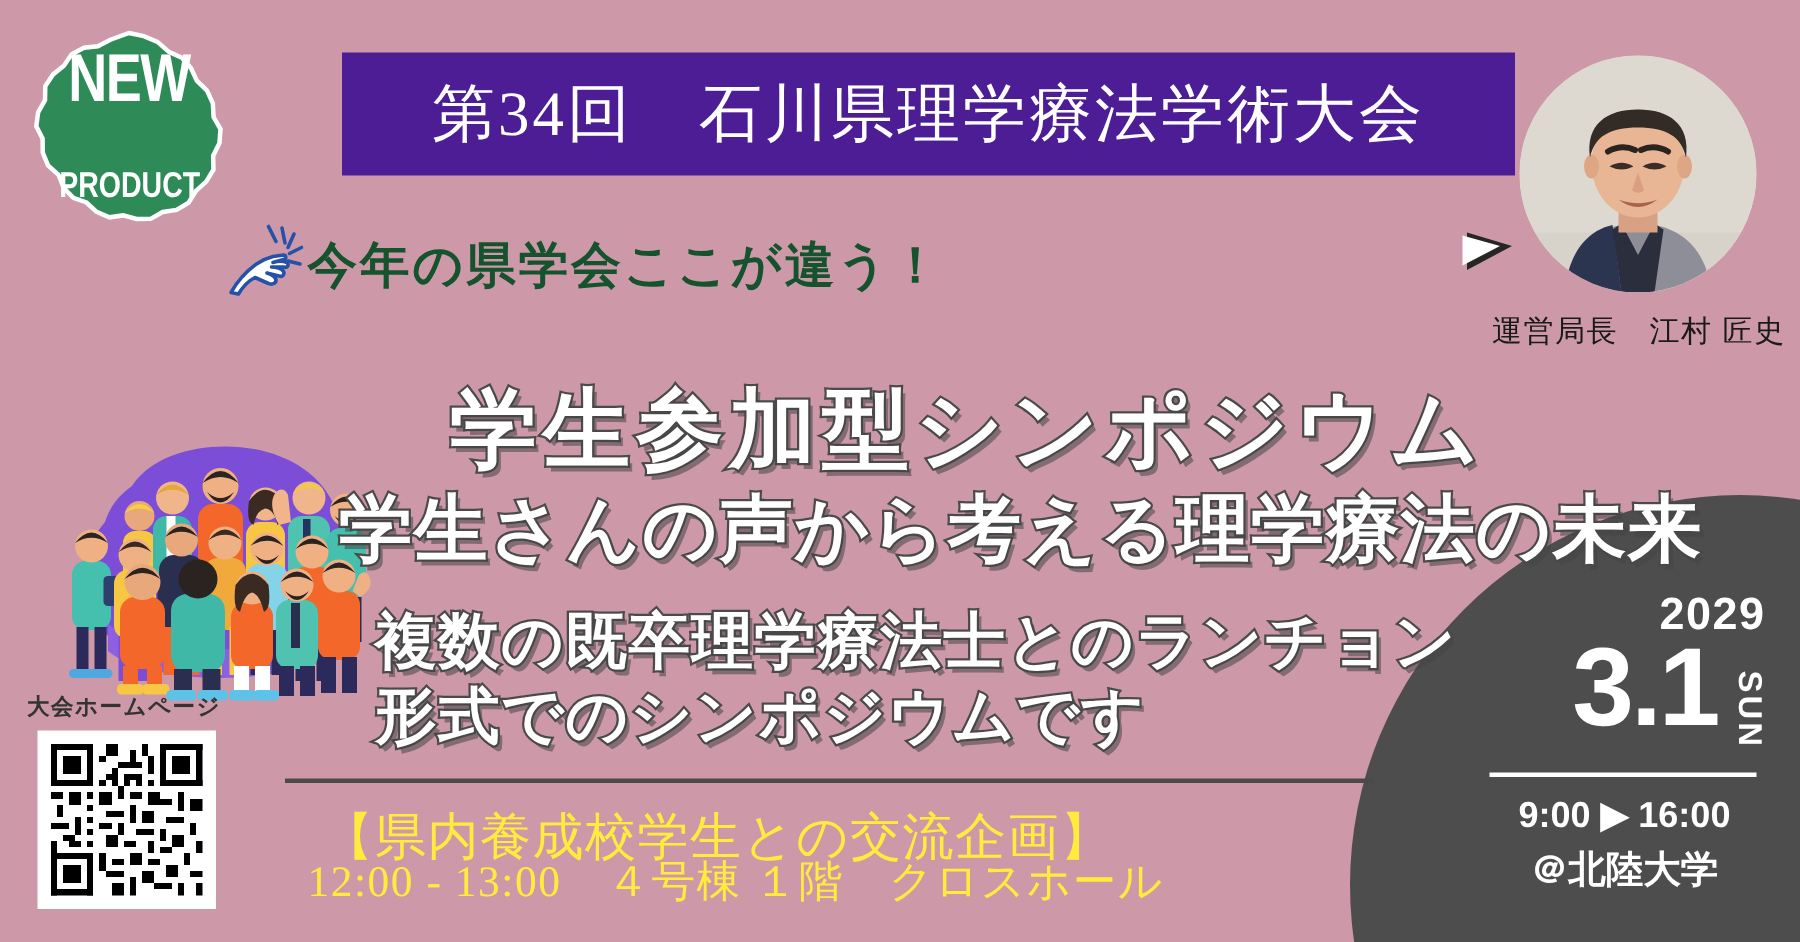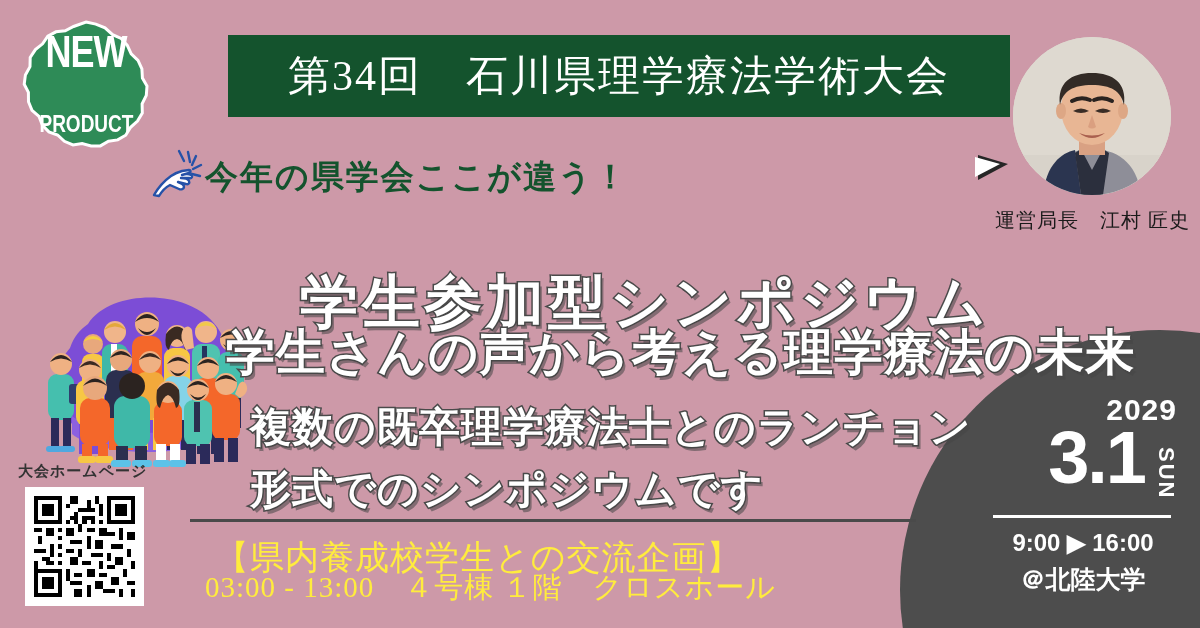--- a/index.html
+++ b/index.html
@@ -62,38 +62,38 @@
     font-family:"Liberation Sans", sans-serif; line-height:1;gap:36px;
   }
   .badge-new { font-size:36px; font-weight:bold; letter-spacing:-1px;
                transform:scaleY(1.25); }
   .badge-prod { font-size:20px; font-weight:bold; letter-spacing:0px;
                 margin-top:8px; transform:scaleY(1.2) scaleX(0.95); }
 
   
   .titlebar {
     position:absolute; left:228px; top:35px; width:782px; height:82px;
-    background:#14532d; display:flex; align-items:center;
+    background:#4c1d95; display:flex; align-items:center;
     justify-content:center;
   }
   .titlebar span {
     color:#ffffff; font-size:42px; letter-spacing:2px;
     font-family:"Liberation Serif", serif;
   }
 
   
   .portrait {
     position:absolute; left:1013px; top:37px; width:158px; height:158px;
     border-radius:50%; overflow:hidden; background:#ded8cf;
   }
   .portrait svg { display:block; }
   .portrait-cap {
     position:absolute; left:985px; top:207px; width:215px;
     text-align:center; font-size:20px; color:#1a1a1a;
-    font-family:Liberation Serif, serif; letter-spacing:1px;
+    font-family:Liberation Sans, sans-serif; letter-spacing:1px;
   }
 
   
   .bubble {
     position:absolute; left:655px; top:137px; width:330px; height:66px;
     background:#ffffff; border:2px solid #262626; border-radius:33px;
     display:flex; align-items:center; justify-content:center;
   }
   .bubble span {
     font-size:25px; color:#111; letter-spacing:1px;
@@ -129,34 +129,34 @@
   .outlined {
     color:#ffffff;
     -webkit-text-stroke:3px #4a4a4a;
     paint-order:stroke fill;
     text-shadow:3px 4px 0 rgba(70,70,70,0.55);
     font-family:"Liberation Serif", serif;
     font-weight:bold;
     white-space:nowrap;
   }
   .hl1 {
-    position:absolute; left:300px; top:264px;
+    position:absolute; left:300px; top:248px;
     font-size:58px; letter-spacing:4px;
   }
   .hl2 {
     position:absolute; left:226px; top:320px;
     font-size:49px; letter-spacing:1px;
   }
   .hl3 {
     position:absolute; left:250px; top:400px;
     font-size:41px; letter-spacing:1px;
   }
   .hl4 {
     position:absolute; left:250px; top:450px;
-    font-size:41px; letter-spacing:1px;margin-top:12px;
+    font-size:41px; letter-spacing:1px;
   }
 
   
   .qr-label {
     position:absolute; left:18px; top:462px; font-size:15px;
     color:#333; font-family:"Liberation Sans", sans-serif;
     letter-spacing:1px; font-weight:bold;
   }
   .qr-box {
     position:absolute; left:25px; top:487px; width:119px; height:119px;
@@ -521,21 +521,21 @@
         <rect x="23" y="21" width="2" height="1"></rect>
           <rect x="21" y="23" width="1" height="2"></rect>
         <rect x="24" y="23" width="1" height="2"></rect>
           <rect x="18" y="17" width="2" height="1"></rect>
       </g>
     </svg>
   </div>
 
   <div class="divider"></div>
   <div class="yellow yl1">【県内養成校学生との交流企画】</div>
-  <div class="yellow yl2">03:00 - 13:00　４号棟 １階　クロスホール</div>
+  <div class="yellow yl2">12:00 - 13:00　４号棟 １階　クロスホール</div>
 
   <div class="date-inner">
     <div class="d-year">2029</div>
     <div class="d-big">3.1</div>
     <div class="d-dow">SUN</div>
     <div class="d-rule"></div>
     <div class="d-time">9:00 ▶ 16:00</div>
     <div class="d-place">＠北陸大学</div>
   </div>
 

